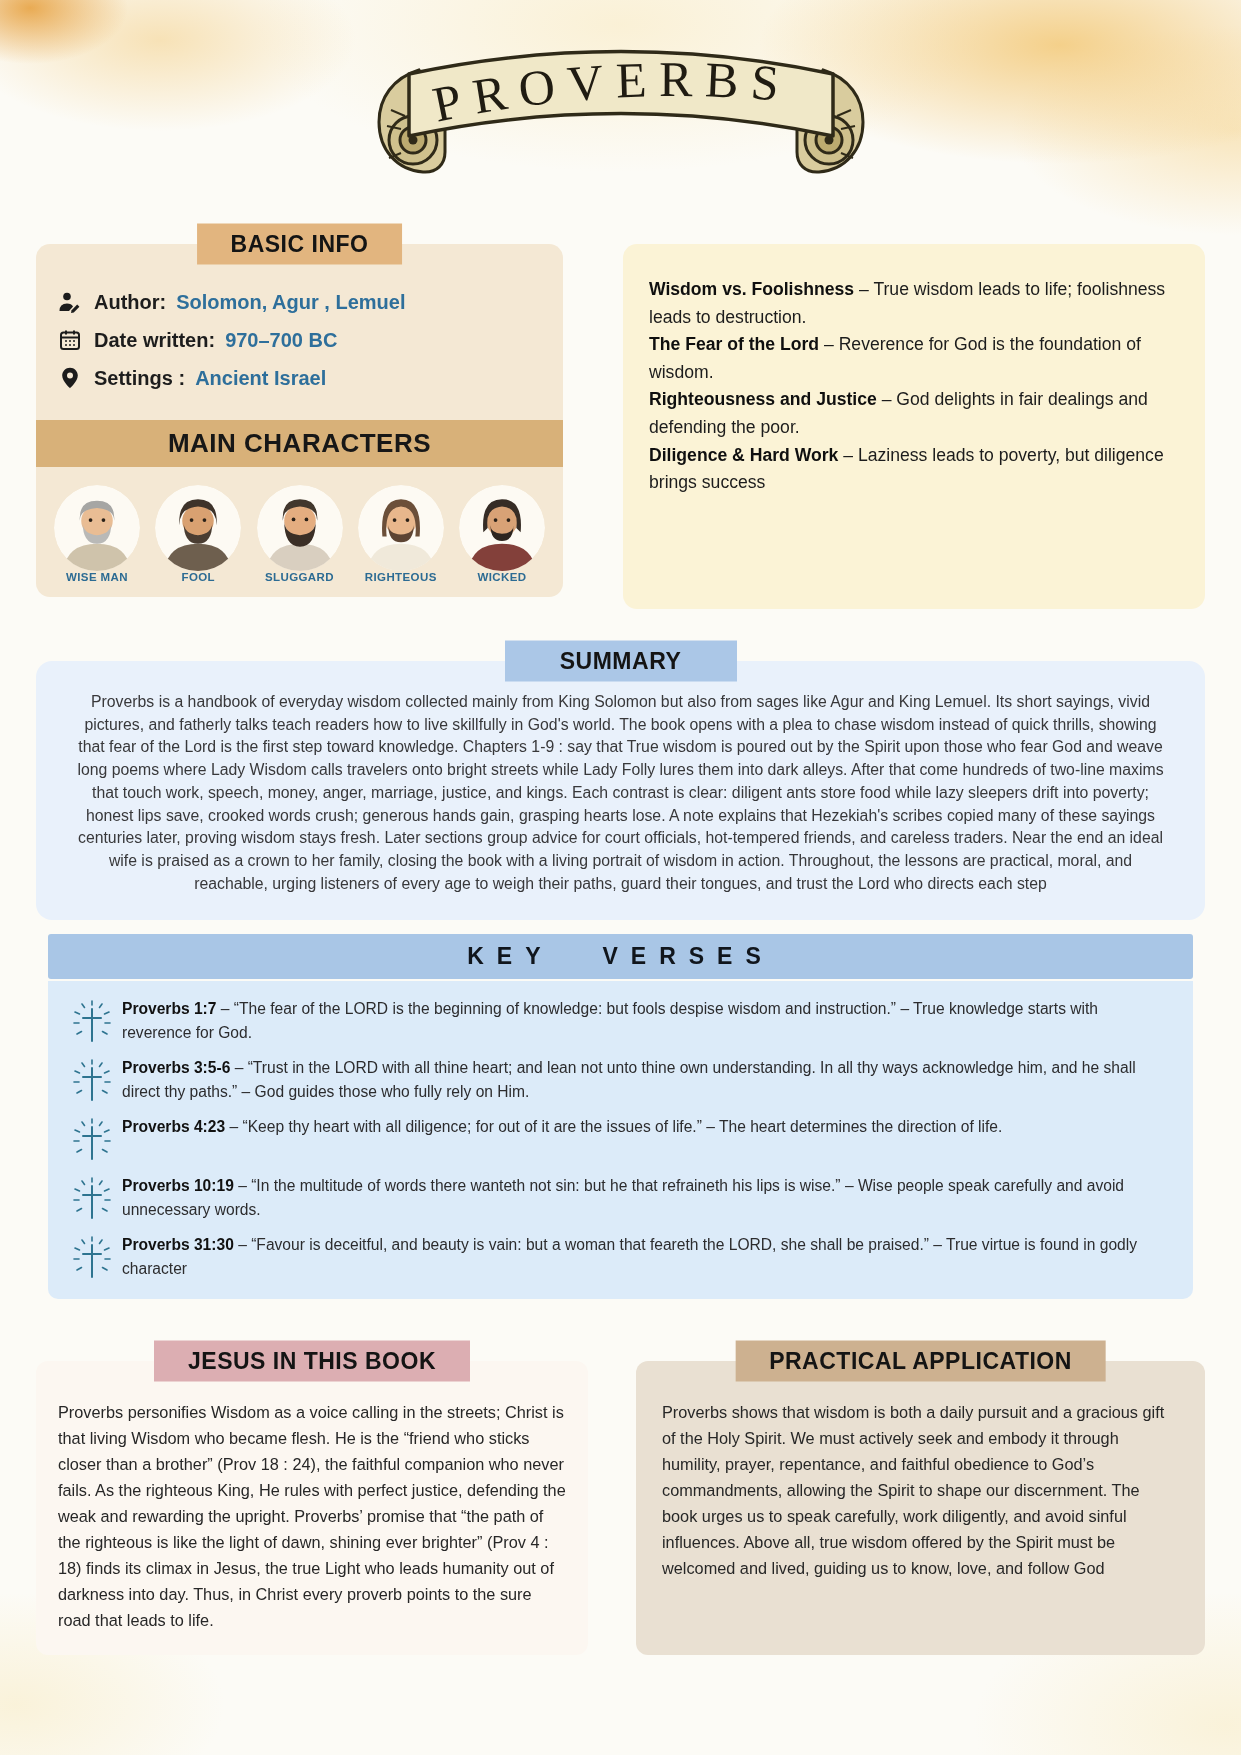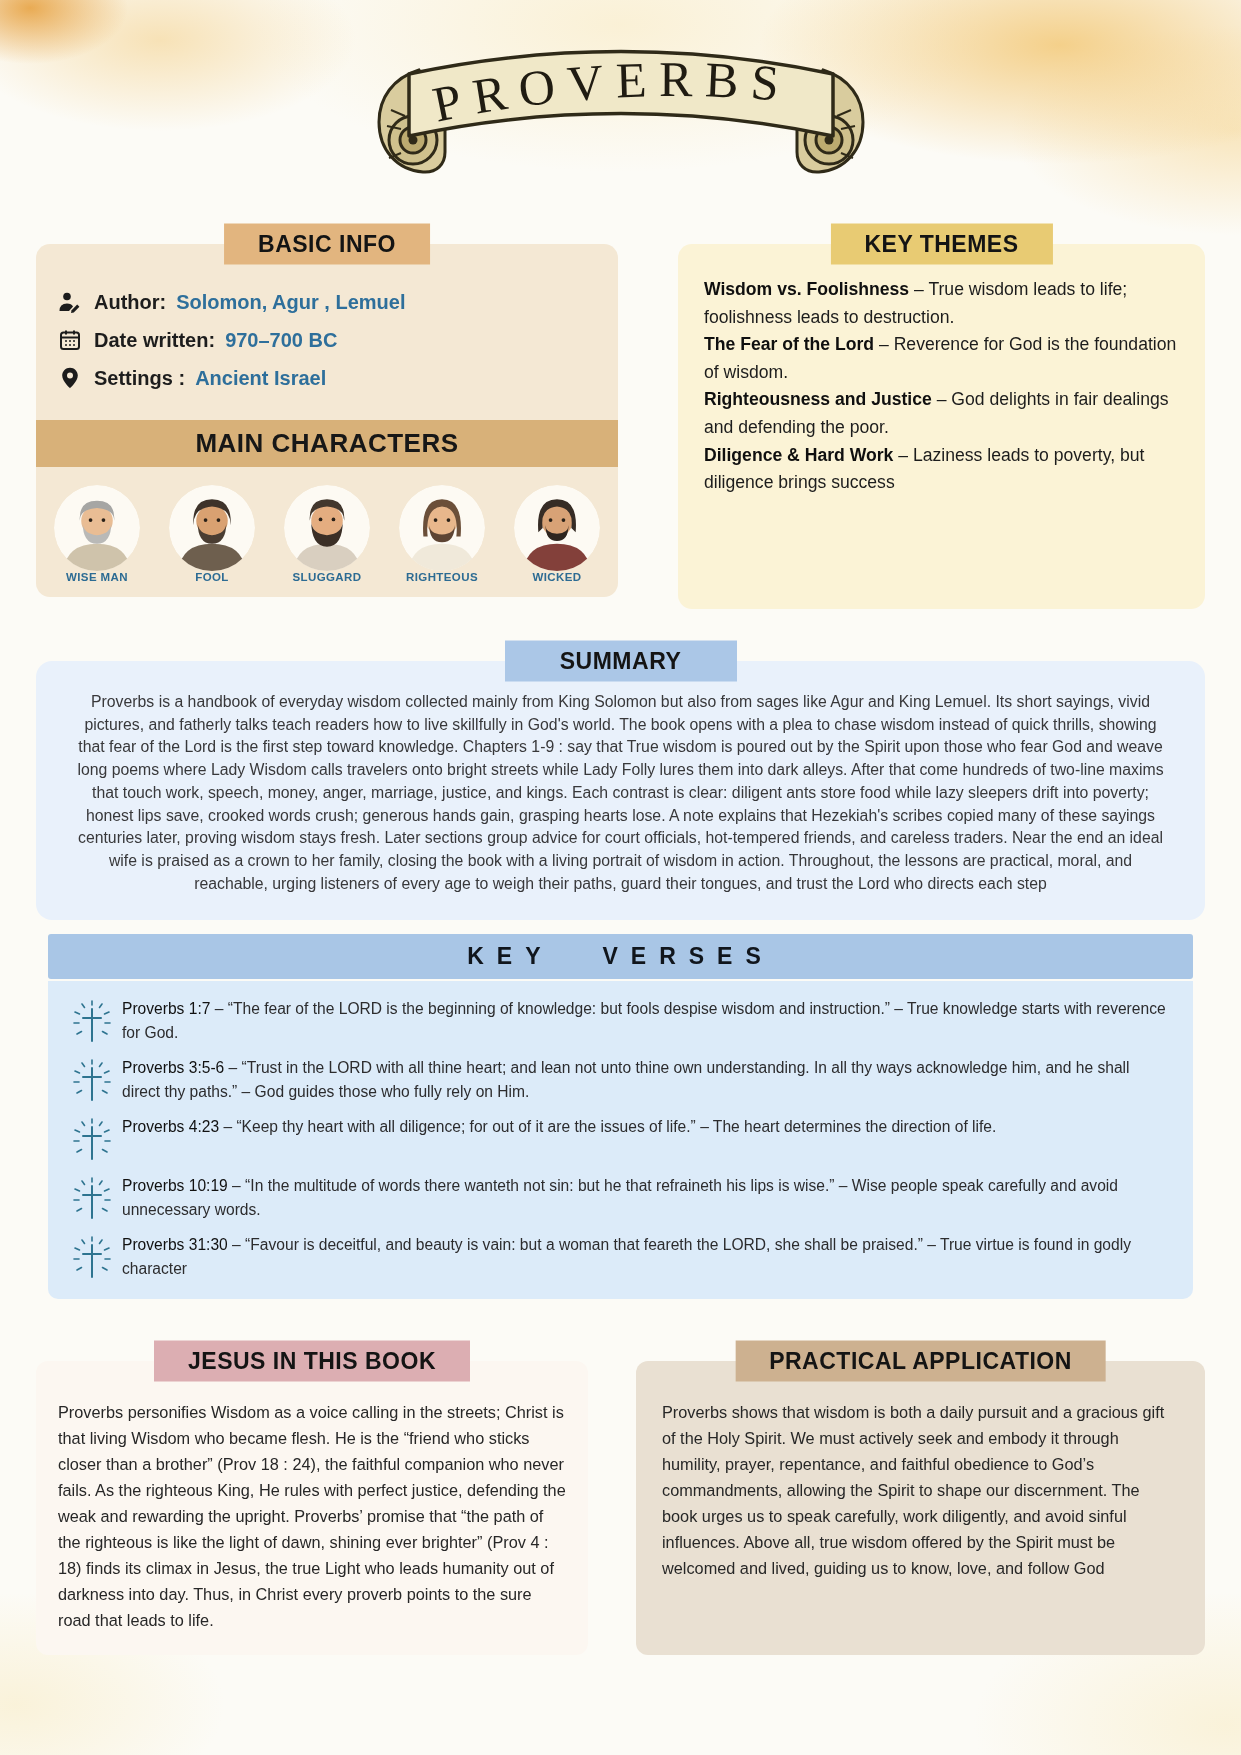--- a/index.html
+++ b/index.html
@@ -27,21 +27,21 @@
   
   .chip {
     position:absolute; top:0; left:50%; transform:translate(-50%,-50%);
     padding:7px 34px; font-weight:800; font-size:23px; letter-spacing:.5px;
     color:#141414; white-space:nowrap; z-index:2; text-align:center;
   }
   .card { position:relative; border-radius:14px; }
 
   
   .cols { display:flex; gap:60px; padding:0 36px; margin-top:48px; align-items:flex-start; }
-  .col-left  { width:582px; }
+  .col-left  { width:527px; }
   .col-right { flex:1; }
 
   
   .card-basic { background:#f4e8d4; border-radius:14px; padding-top:34px; }
   .chip-basic { background:#e2b57f; }
   .bi-rows { padding:2px 22px 16px 22px;text-align:center; }
   .bi-row { display:flex; align-items:center; margin:10px 0 14px; font-size:20px; font-weight:700; }
   .bi-icon { width:24px; height:24px; margin-right:12px; flex:0 0 auto; color:#1c1c1c; }
   .bi-icon svg { width:24px; height:24px; display:block; }
   .bi-label { color:#1d1d1d; margin-right:10px; white-space:nowrap; }
@@ -77,21 +77,21 @@
   
   .kv-wrap { margin:14px 48px 0; }
   .kv-band { background:#a9c6e6; border-radius:3px; text-align:center; padding:9px 0;
              font-size:23px; font-weight:800; letter-spacing:13px; word-spacing:30px; color:#10151c; }
   .kv-panel { background:#dcebf9; border-radius:0 0 10px 10px; padding:16px 24px 14px; margin-top:2px; }
   .verse { display:flex; align-items:flex-start; margin-bottom:9px; }
   .verse:last-child { margin-bottom:2px; }
   .cross { flex:0 0 40px; width:40px; height:48px; margin-right:10px; margin-top:2px; }
   .cross svg { width:40px; height:48px; display:block; }
   .verse-text { font-size:15.6px; line-height:1.55; color:#2c2c2e; }
-  .verse-text b { font-weight:400; color:#111; }
+  .verse-text b { font-weight:700; color:#111; }
 
   
   .bottom { display:flex; gap:48px; margin:62px 36px 0; align-items:stretch; }
   .card-jesus { width:552px; background:#fcf7f1; border-radius:12px; padding:38px 22px 22px; }
   .chip-jesus { background:#dcaeb2; }
   .card-practical { flex:1; background:#e9e0d2; border-radius:12px; padding:38px 26px 22px; }
   .chip-practical { background:#cdb190; }
   .bottom-text { text-align:left; font-size:16.3px; line-height:1.6; color:#272727; }
 </style>
 </head>
@@ -249,21 +249,20 @@
               </svg>
             </div>
             <div class="char-name">WICKED</div>
           </div>
         </div>
       </div>
     </div>
 
     <div class="col-right">
       <div class="card card-themes">
-        <div class="chip chip-themes">KEY THEMES</div>
         <p class="theme"><b>Wisdom vs. Foolishness</b><span> – True wisdom leads to life; foolishness leads to destruction.</span></p>
         <p class="theme"><b>The Fear of the Lord</b><span> – Reverence for God is the foundation of wisdom.</span></p>
         <p class="theme"><b>Righteousness and Justice</b><span> – God delights in fair dealings and defending the poor.</span></p>
         <p class="theme"><b>Diligence &amp; Hard Work</b><span> – Laziness leads to poverty, but diligence brings success</span></p>
       </div>
     </div>
   </div>
 
   <div class="summary-wrap">
     <div class="card card-summary">

